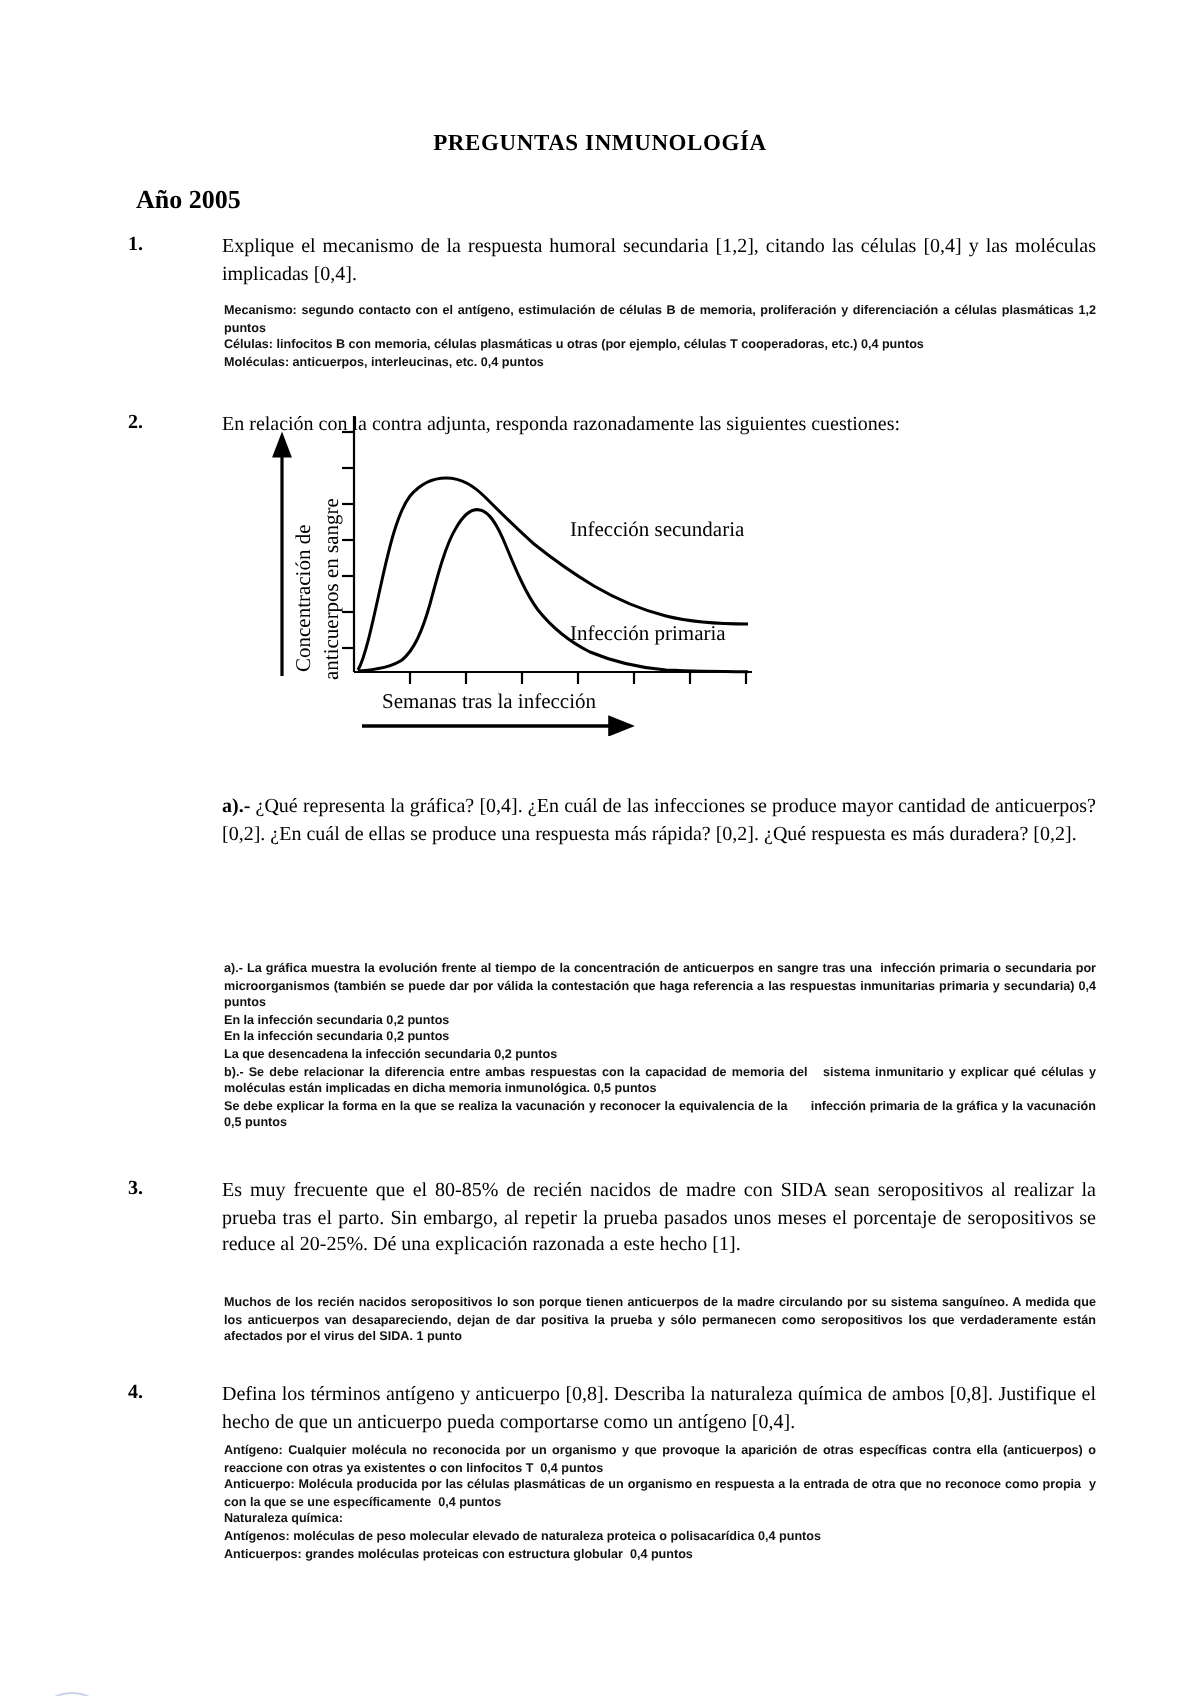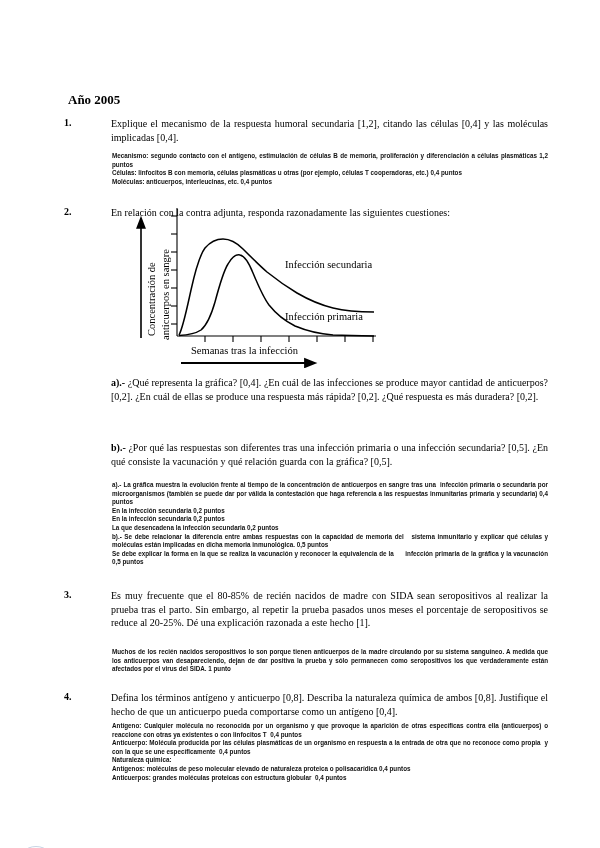--- a/index.html
+++ b/index.html
@@ -110,20 +110,21 @@
     font-size: 8px;
     font-weight: bold;
     color: #8a9bb2;
   }
 </style>
 </head>
 <body>
 
 <div class="page">
 
+  <div class="doc-title">PREGUNTAS INMUNOLOGÍA</div>
   <div class="year-label">Año 2005</div>
 
   <div class="q-block" style="top:117px;">
     <span class="q-num">1.</span>
     <div class="q-text">Explique el mecanismo de la respuesta humoral secundaria [1,2], citando las células [0,4] y las moléculas implicadas [0,4].</div>
   </div>
   <div class="key-text" style="top:152px;">
     <span class="key-line">Mecanismo: segundo contacto con el antígeno, estimulación de células B de memoria, proliferación y diferenciación a células plasmáticas 1,2 puntos</span>
     <span class="key-line nojust">Células: linfocitos B con memoria, células plasmáticas u otras (por ejemplo, células T cooperadoras, etc.) 0,4 puntos</span>
     <span class="key-line nojust">Moléculas: anticuerpos, interleucinas, etc. 0,4 puntos</span>
@@ -180,25 +181,22 @@
 
       <text x="58" y="146" font-family="Liberation Serif, serif" font-size="10.5" fill="#000">Semanas tras la infección</text>
 
       <g stroke="#000" stroke-width="1.8" fill="#000">
         <line x1="48" y1="155" x2="174" y2="155"></line>
         <polygon points="182,155 172,151 172,159"></polygon>
       </g>
     </svg>
   </div>
 
-  <div class="q-block" style="top:376px;">
+  <div class="q-block" style="top:397px;">
     <div class="q-text"><span class="sub">a).-</span><span> ¿Qué representa la gráfica? [0,4]. ¿En cuál de las infecciones se produce mayor      cantidad de anticuerpos? [0,2].   ¿En cuál de ellas se produce una respuesta más rápida?      [0,2]. ¿Qué respuesta es más duradera? [0,2].</span></div>
-  </div>
-  <div class="q-block" style="top:441px;">
-    <div class="q-text"><span class="sub">b).-</span><span> ¿Por qué las respuestas son diferentes tras una infección primaria o una infección secundaria? [0,5]. ¿En qué consiste la  vacunación y qué relación guarda con la gráfica? [0,5].</span></div>
   </div>
 
   <div class="key-text" style="top:481px;">
     <span class="key-line">a).- La gráfica muestra la evolución frente al tiempo de la concentración de anticuerpos en sangre tras una  infección primaria o secundaria por microorganismos (también se puede dar por válida la contestación que haga referencia a las respuestas inmunitarias primaria y secundaria) 0,4 puntos</span>
     <span class="key-line nojust">En la infección secundaria 0,2 puntos</span>
     <span class="key-line nojust">En la infección secundaria 0,2 puntos</span>
     <span class="key-line nojust">La que desencadena la infección secundaria 0,2 puntos</span>
     <span class="key-line">b).- Se debe relacionar la diferencia entre ambas respuestas con la capacidad de memoria del   sistema inmunitario y explicar qué células y moléculas están implicadas en dicha memoria inmunológica. 0,5 puntos</span>
     <span class="key-line">Se debe explicar la forma en la que se realiza la vacunación y reconocer la equivalencia de la      infección primaria de la gráfica y la vacunación 0,5 puntos</span>
   </div>

